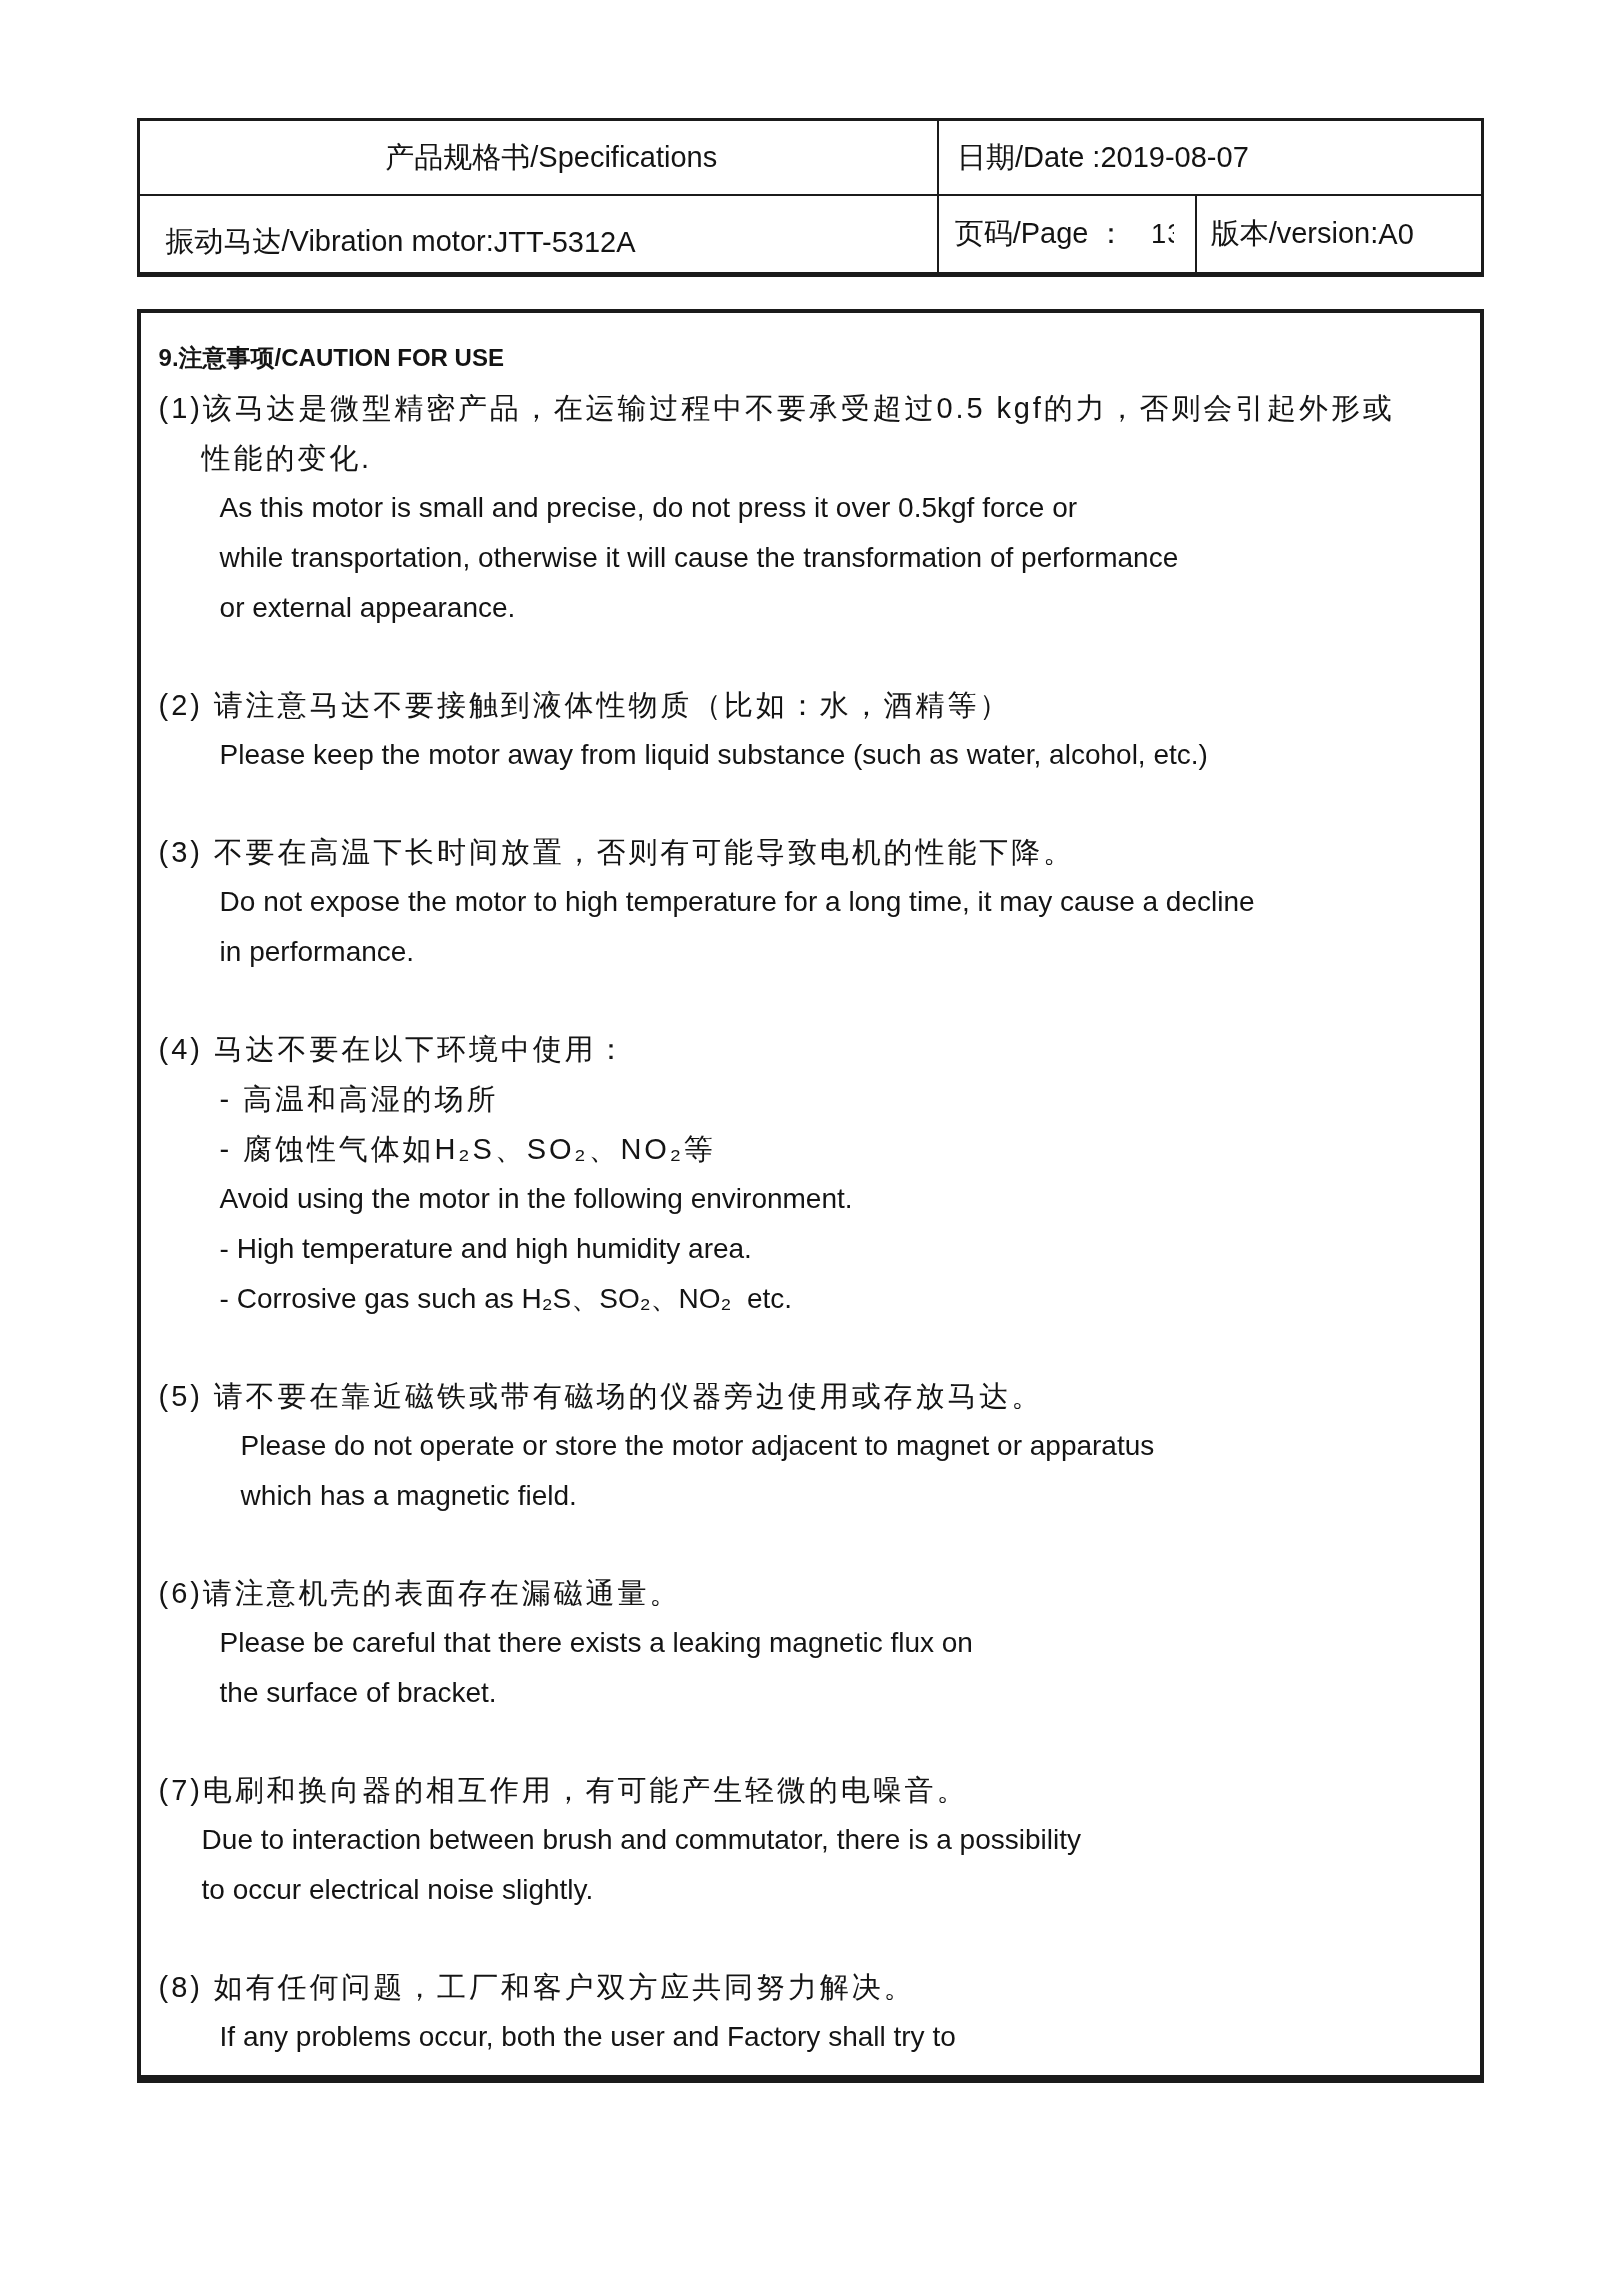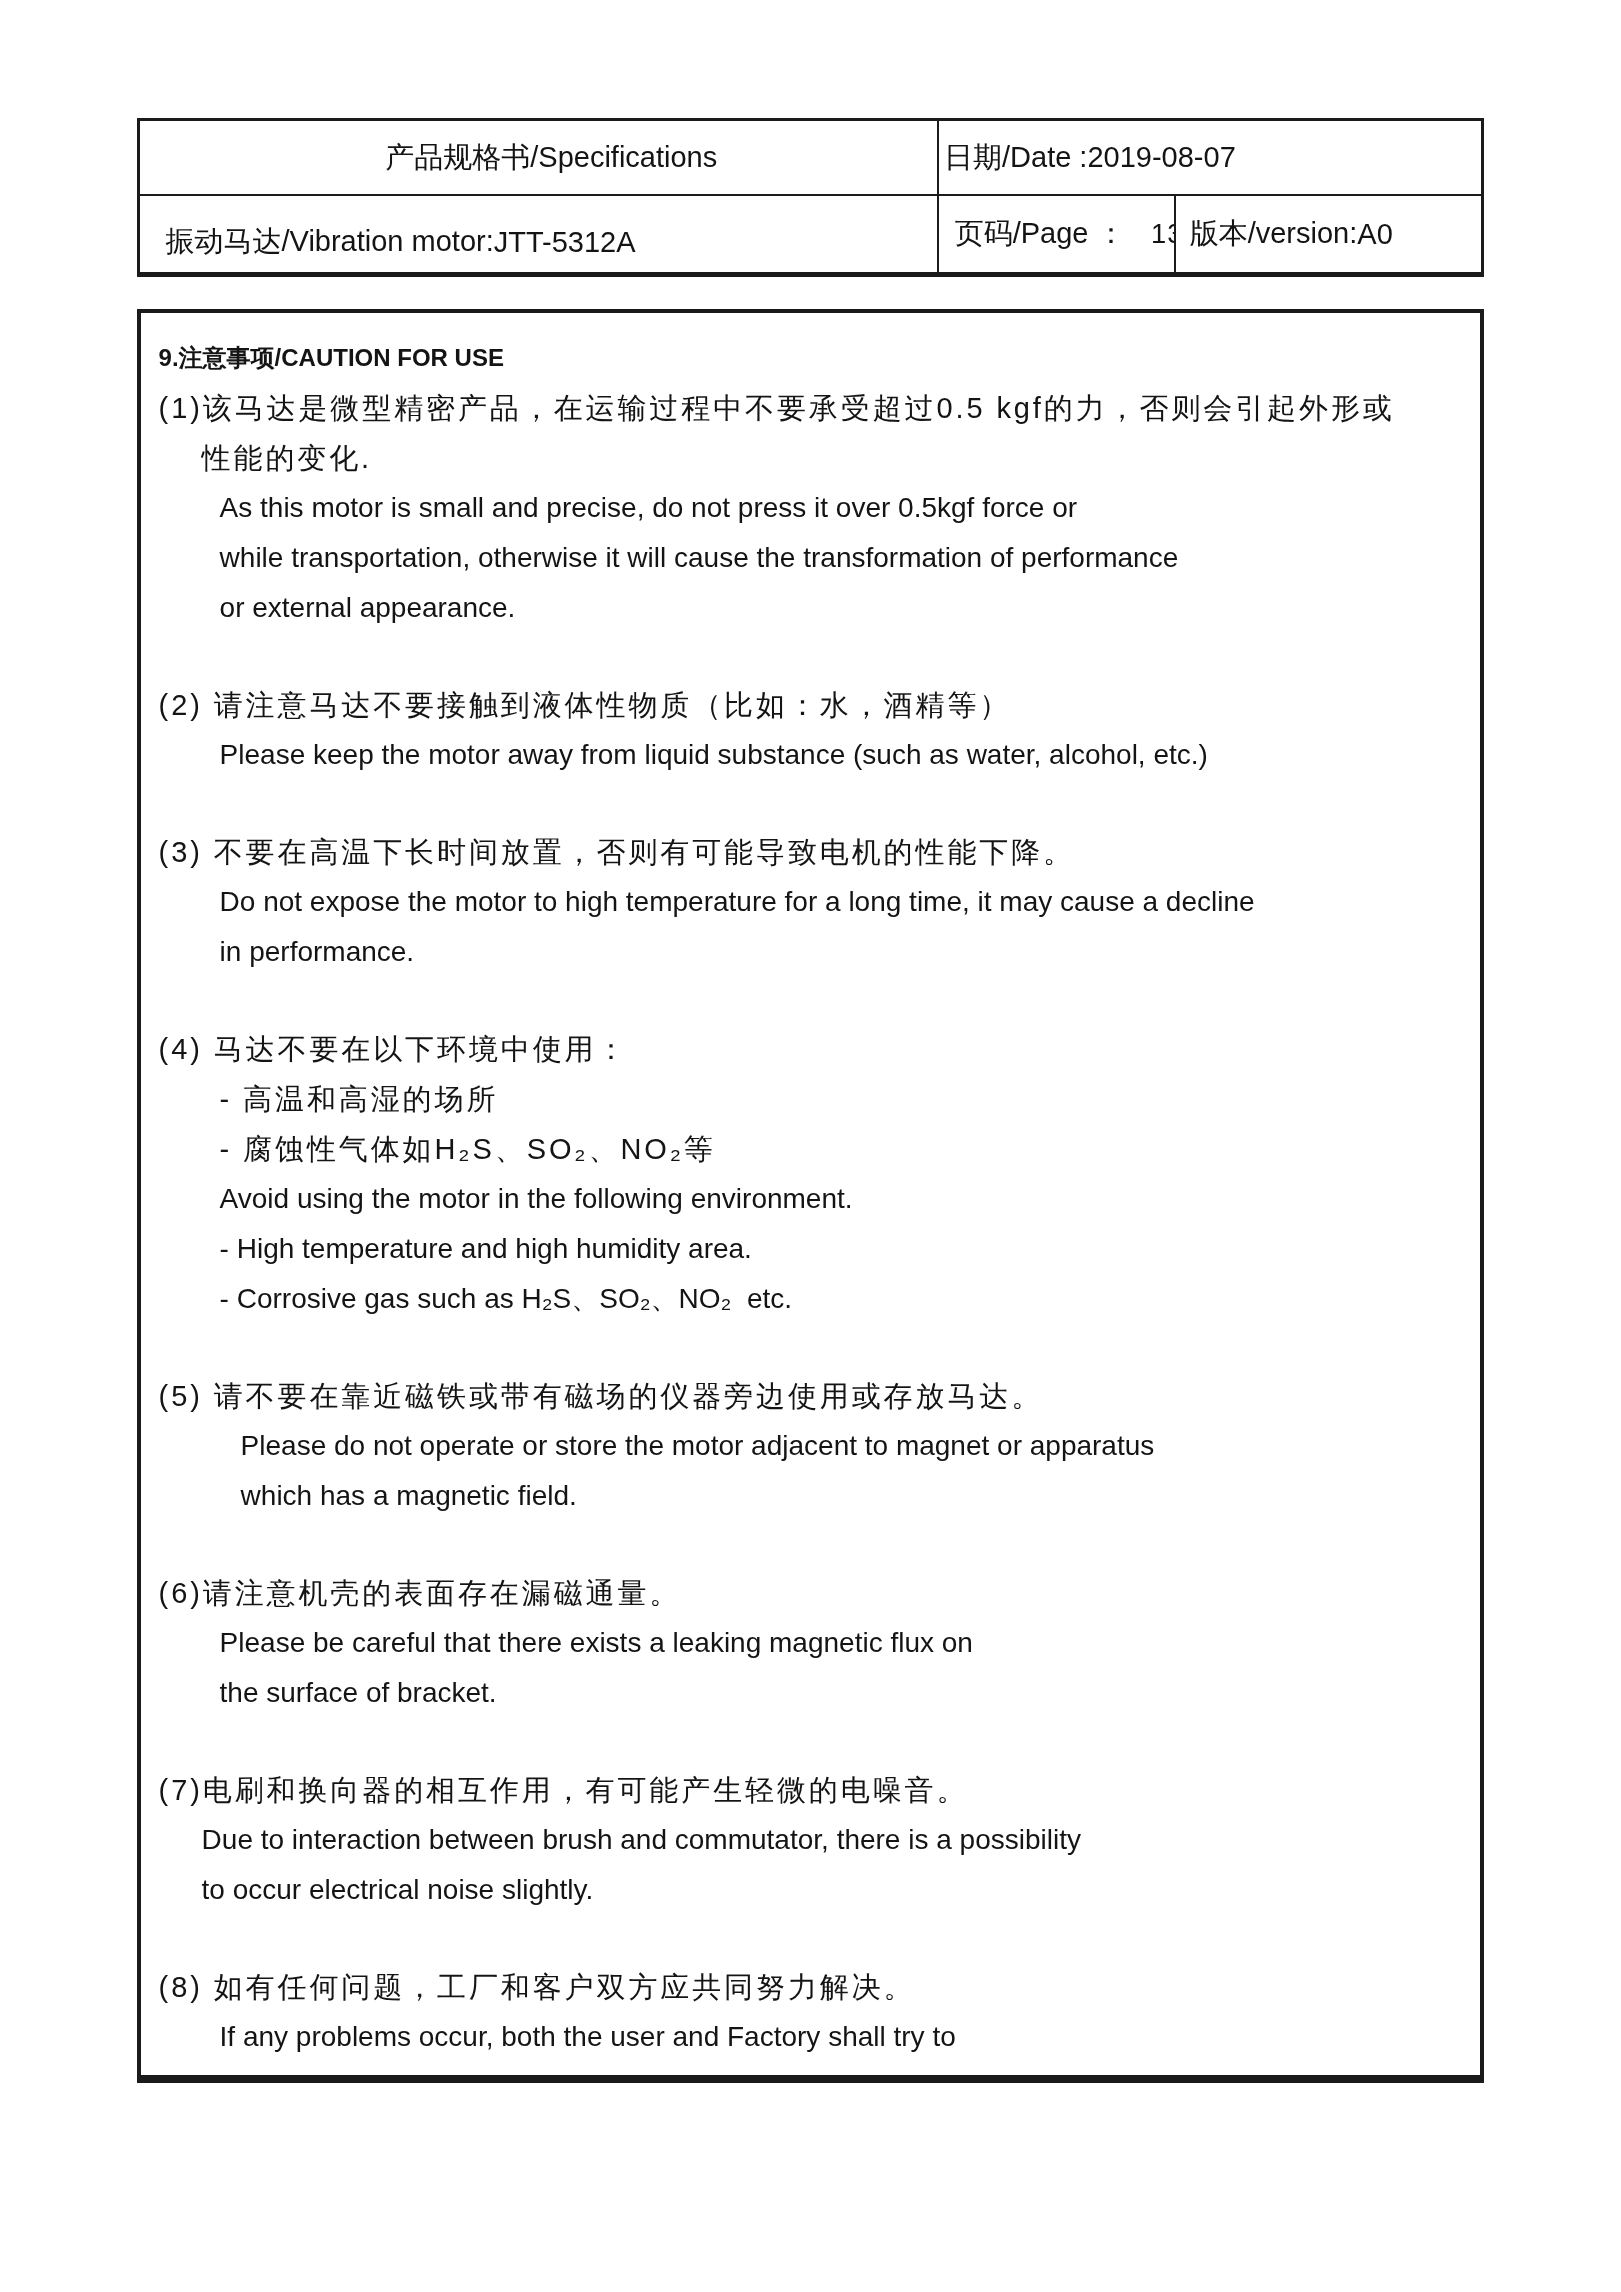--- a/index.html
+++ b/index.html
@@ -41,24 +41,24 @@
   .header-cell {
     height: 100%;
     display: flex;
     align-items: center;
     font-size: 29px;
     white-space: pre;
     overflow: hidden;
   }
   .header-cell + .header-cell { border-left: 2px solid #1b1b1b; }
   .cell-spec    { padding-left: 25.5px; justify-content: center; }
-  .cell-date    { padding-left: 5px; }
+  .cell-date    { padding-left: 18px; }
   .cell-motor   { padding-left: 25.5px; margin-top: 16px; }
   .cell-page    { padding-left: 15.7px; }
-  .cell-version { padding-left: 13.7px; }
+  .cell-version { padding-left: 13.7px; margin-left: 21px; }
   .page-value { margin-left: 25.5px; font-size: 27.4px; letter-spacing: 1px; }
 
   
   .caution-box {
     position: absolute;
     left: 137px;
     top: 309px;
     width: 1347px;
     height: 1774px;
     box-sizing: border-box;

